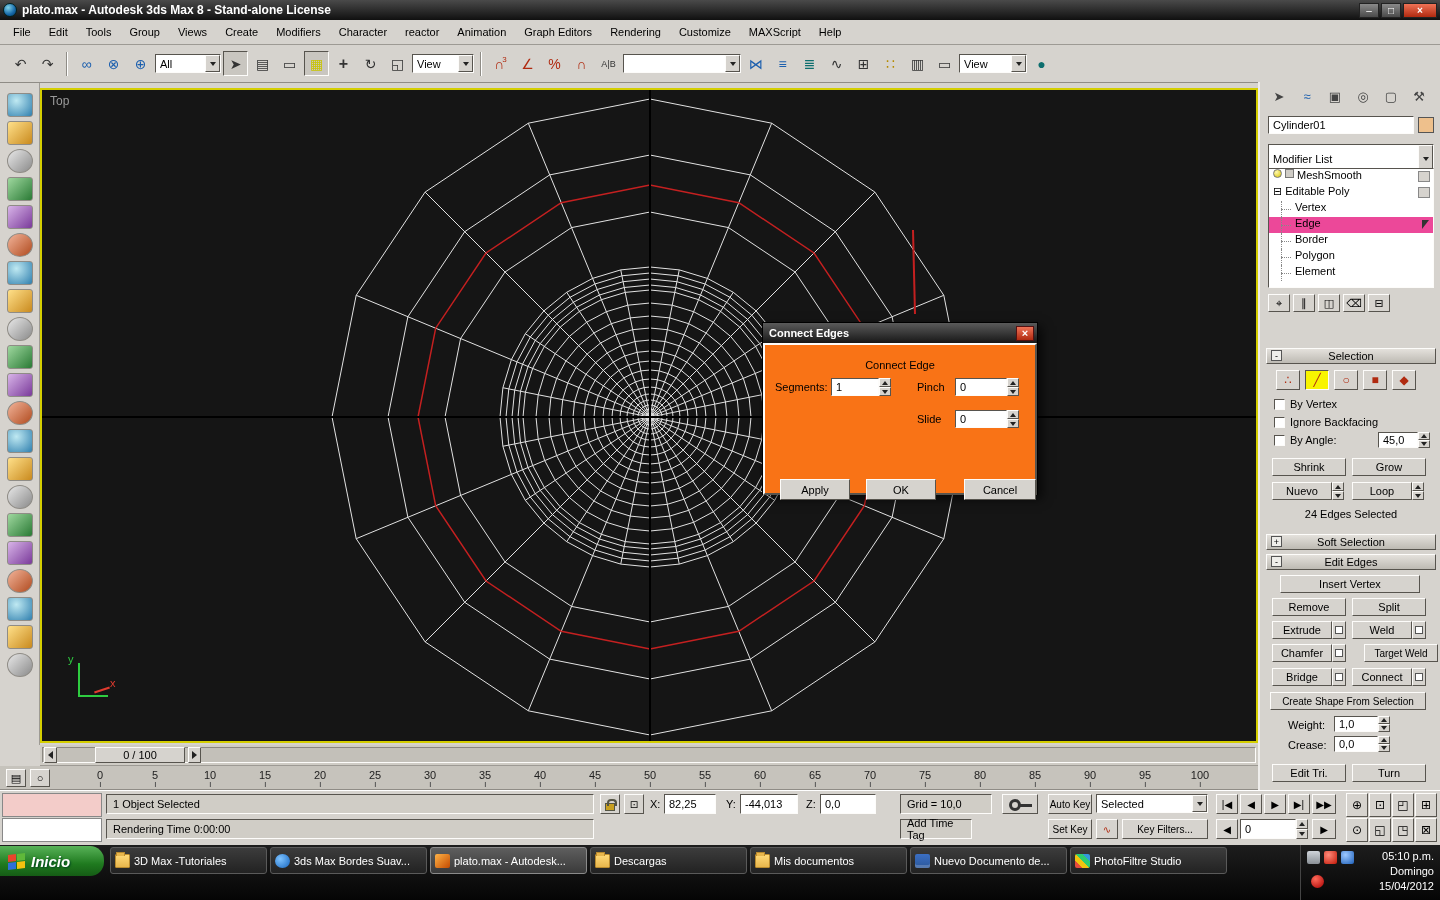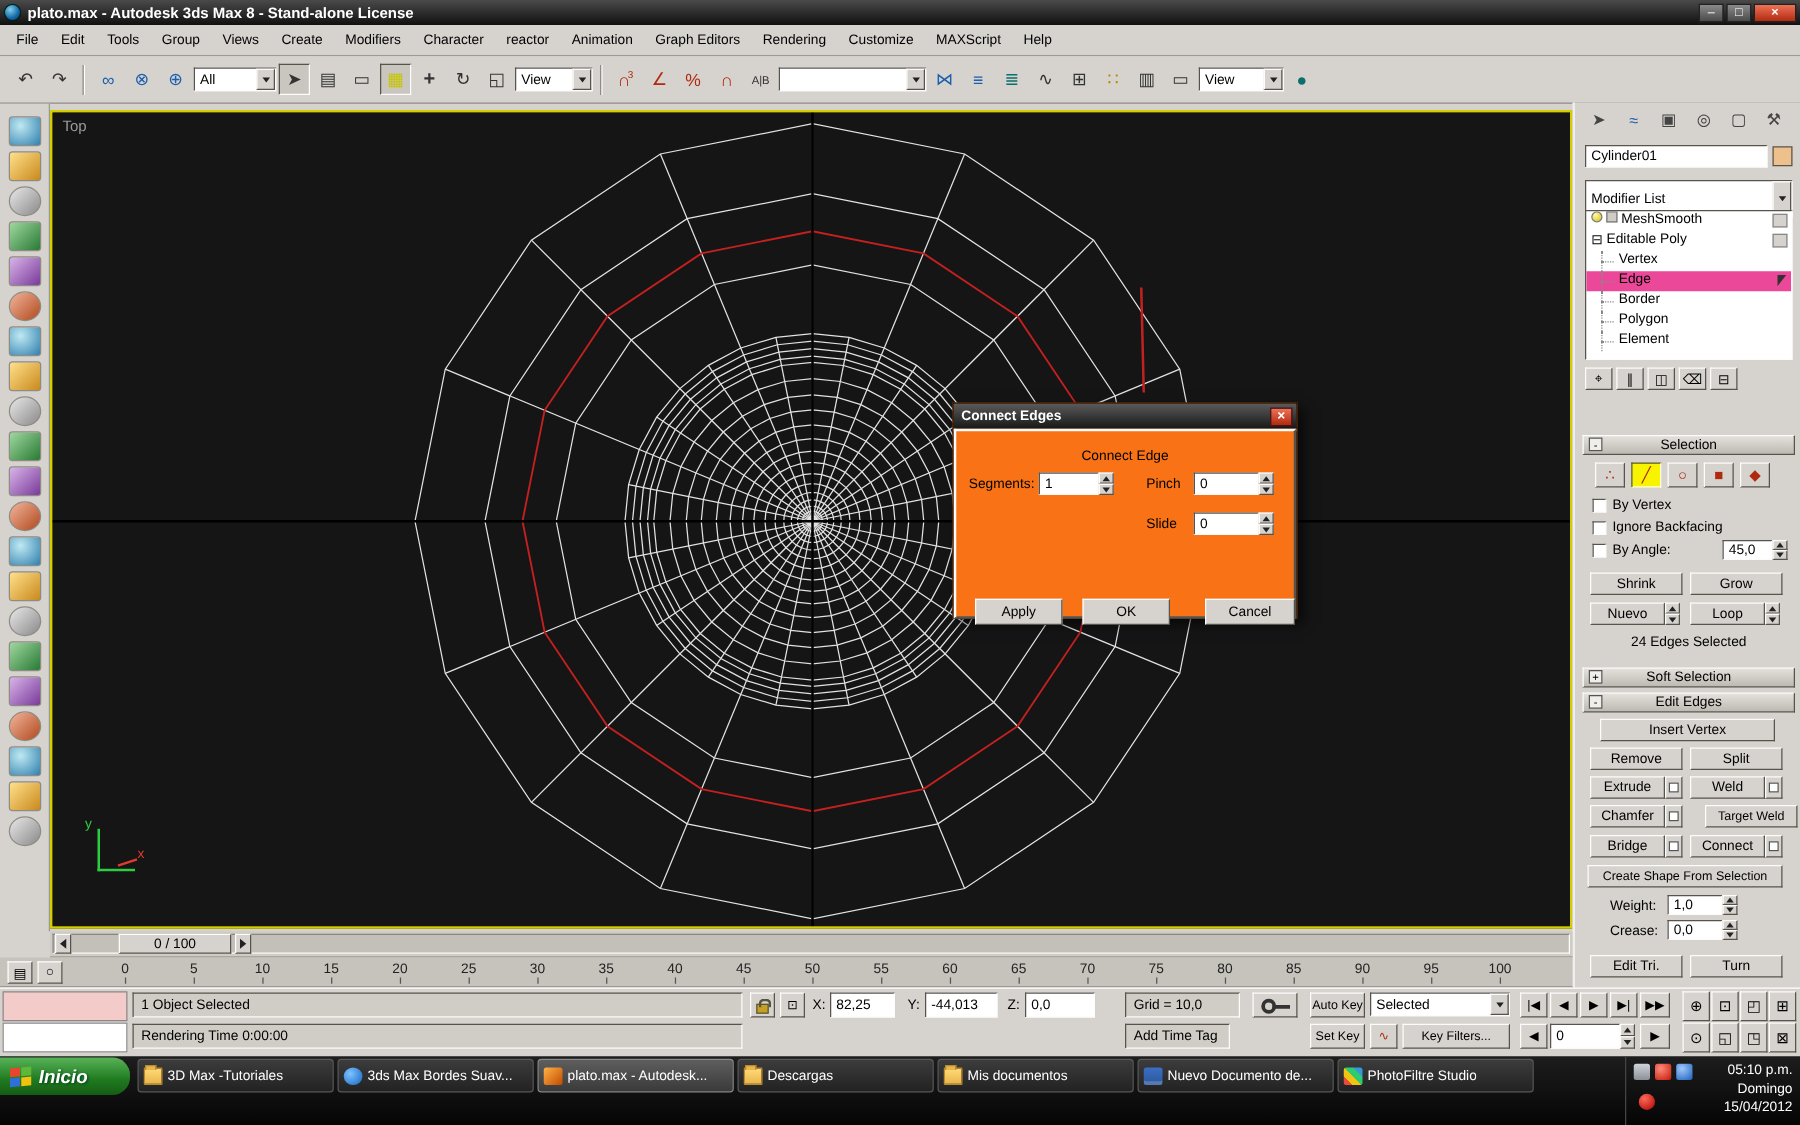--- a/index.html
+++ b/index.html
@@ -605,21 +605,21 @@
     <div class="sbtn" style="left:1288px;top:3px;width:22px;">▶|</div>
     <div class="sbtn" style="left:1312px;top:3px;width:24px;">▶▶</div>
     <div class="sbtn" style="left:1346px;top:2px;width:22px;height:24px;font-size:12px;">⊕</div>
     <div class="sbtn" style="left:1369px;top:2px;width:22px;height:24px;font-size:12px;">⊡</div>
     <div class="sbtn" style="left:1392px;top:2px;width:22px;height:24px;font-size:12px;">◰</div>
     <div class="sbtn" style="left:1415px;top:2px;width:22px;height:24px;font-size:12px;">⊞</div>
 
     <div class="sunkg" style="left:106px;top:28px;width:488px;">
         <span>Rendering Time  0:00:00</span>
       </div>
-    <div class="sunkg" style="left:900px;top:28px;width:84px;align-items:center;">
+    <div class="sunkg" style="left:900px;top:28px;width:72px;align-items:center;">
         <span>Add Time Tag</span>
       </div>
     <div class="sbtn" style="left:1048px;top:28px;width:44px;">
         <span>Set Key</span>
       </div>
     <div class="sbtn" style="left:1096px;top:28px;width:22px;color:#b02a10;">∿</div>
     <div class="sbtn" style="left:1122px;top:28px;width:86px;">
         <span>Key Filters...</span>
       </div>
     <div class="sbtn" style="left:1216px;top:28px;width:22px;">◀</div>

